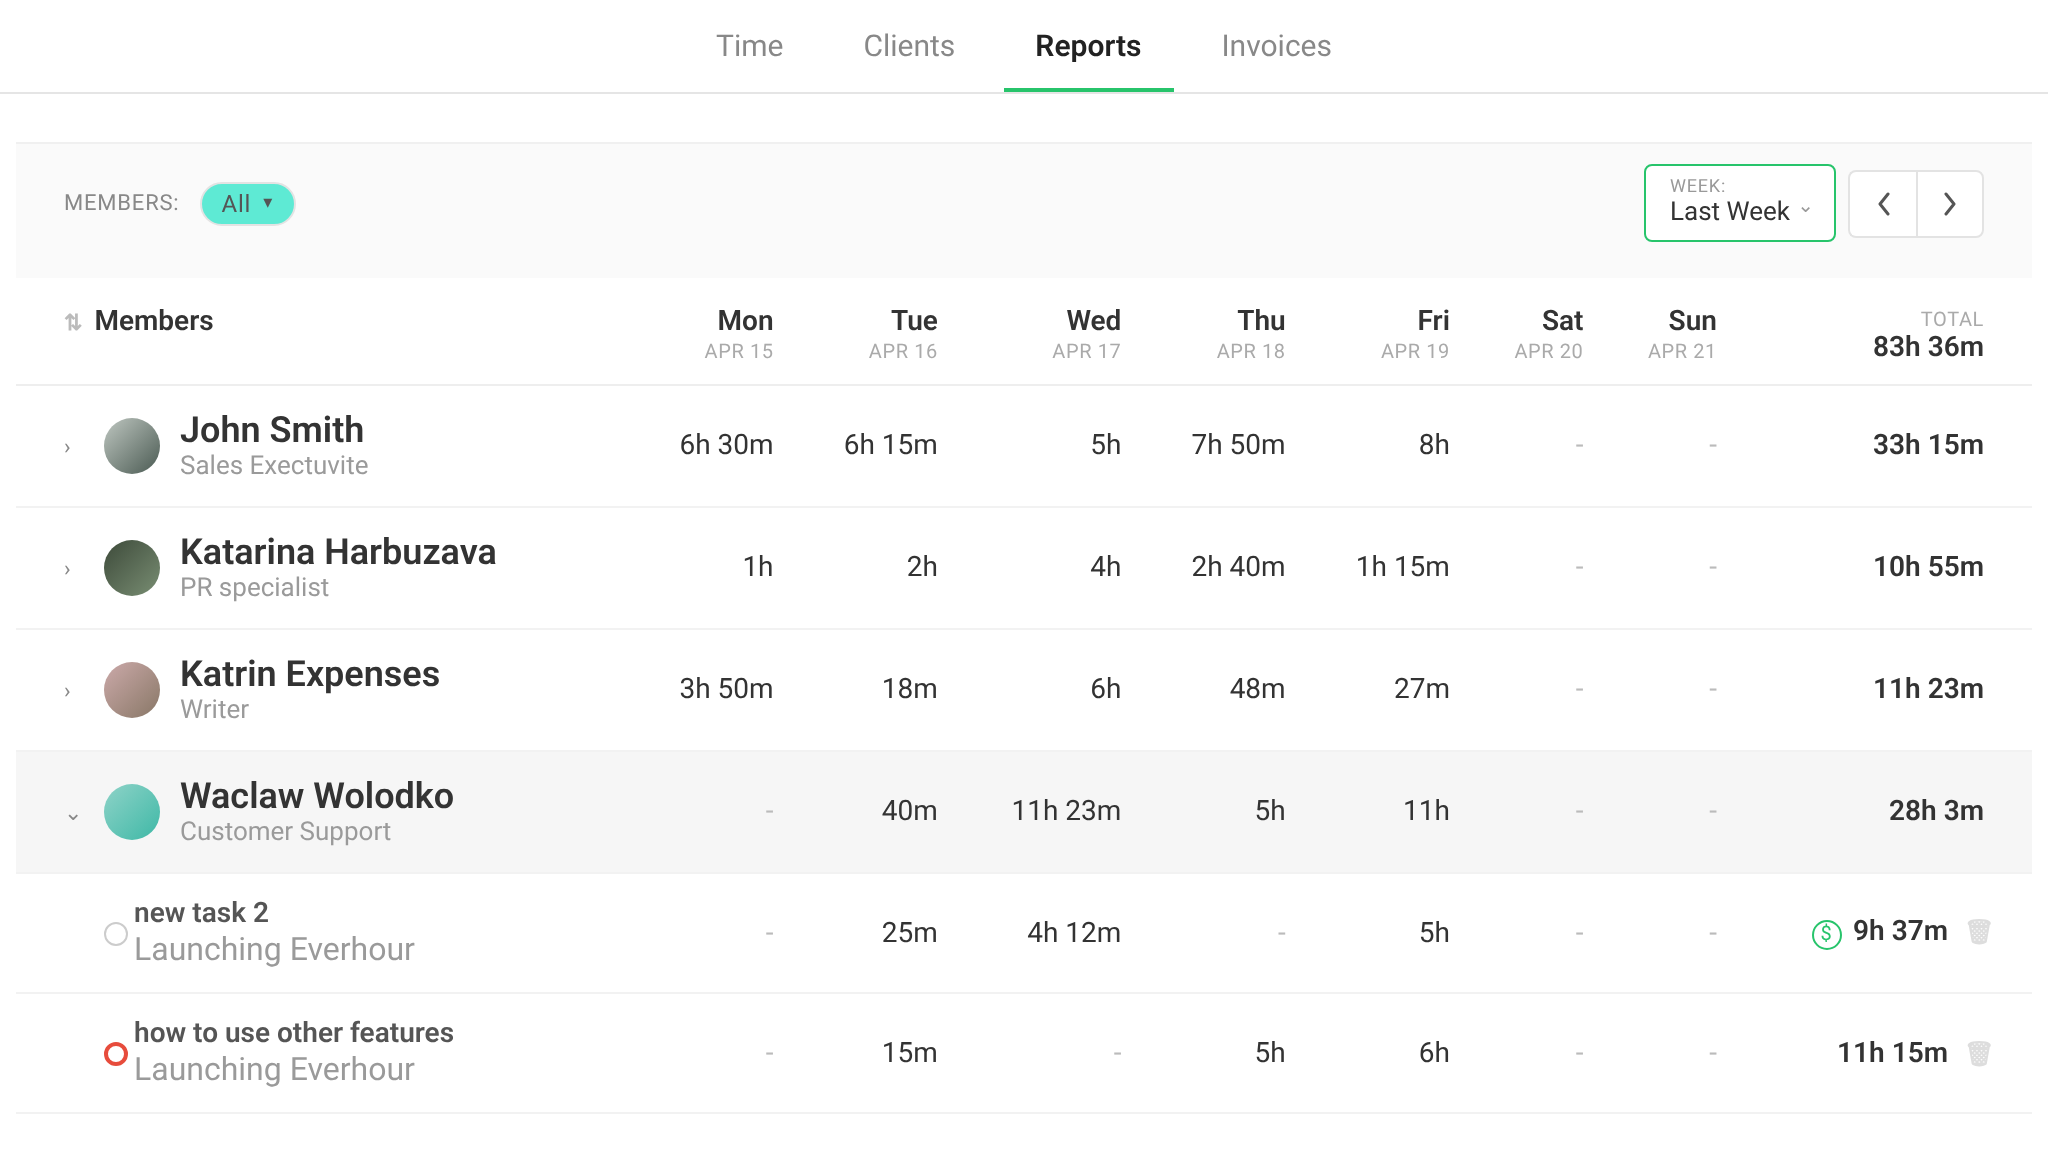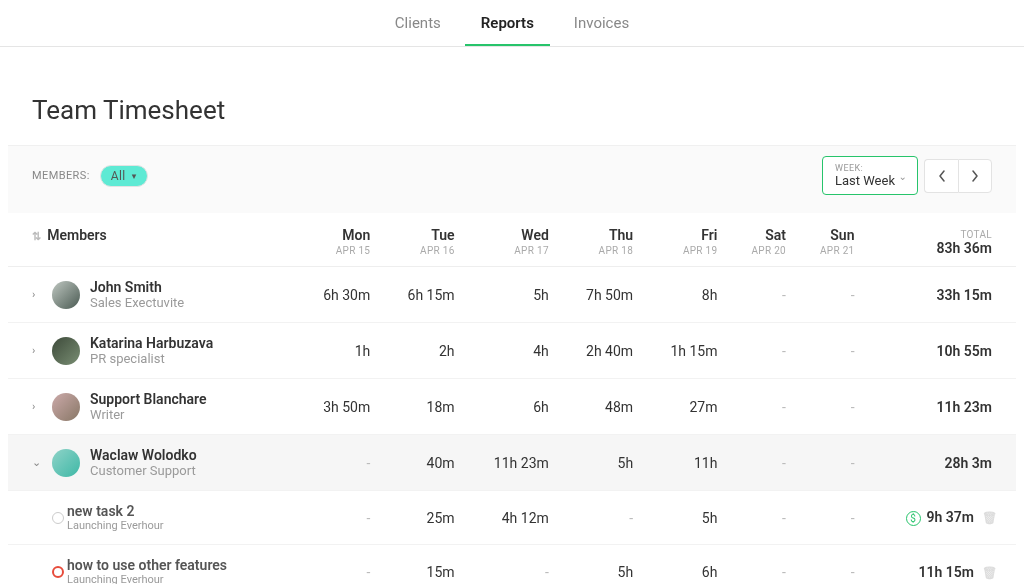--- a/index.html
+++ b/index.html
@@ -149,35 +149,35 @@
   .avatar {
     width: 28px; height: 28px; border-radius: 50%;
     background: linear-gradient(135deg,#9bb,#678);
     flex-shrink: 0;
   }
   .avatar.a1 { background: linear-gradient(135deg,#bfc7c1,#4a5a52); }
   .avatar.a2 { background: linear-gradient(135deg,#3d4a3a,#798e73); }
   .avatar.a3 { background: linear-gradient(135deg,#caa,#876); }
   .avatar.a4 { background: linear-gradient(135deg,#8fd3c8,#3eb8a6); }
   .name-block { display: flex; flex-direction: column; }
-  .name-block .name { font-weight: 600; color: #333; font-size: 14px;}
+  .name-block .name { font-weight: 600; color: #333; font-size: 18px;}
   .name-block .role { color: #9a9a9a; font-size: 13px; }
   tr.expanded { background: #f6f6f6; }
   tr.task td.member-cell { padding-left: 24px; }
   .task-wrap { display: flex; align-items: center; gap: 3px; }
   .status-dot {
     width: 12px; height: 12px; border-radius: 50%;
     border: 1.5px solid #ccc;
     flex-shrink: 0;
     margin-left: 20px;
   }
   .status-dot.red { border: 2px solid #e74c3c; }
   .task-block { display: flex; flex-direction: column; }
   .task-block .task-name { font-weight: 600; color: #555; font-size: 14px; }
-  .task-block .task-proj { color: #9a9a9a; font-size: 11px; }
+  .task-block .task-proj { color: #9a9a9a; font-size: 16px; }
   td.total-cell {
     font-weight: 600;
     padding-right: 24px;
     position: relative;
     white-space: nowrap;
   }
   .dollar-icon {
     display: inline-flex;
     width: 15px; height: 15px;
     border: 1px solid #27c46b;
@@ -195,27 +195,27 @@
     font-size: 12px;
     display: inline-block;
     width: 10px;
   }
   .caret-sm { font-size: 9px; }
 </style>
 </head>
 <body>
 
 <div class="nav" id="nav">
+    <div class="nav-item">Time</div>
     <div class="nav-item">Clients</div>
     <div class="nav-item active">Reports</div>
     <div class="nav-item">Invoices</div>
   </div>
 
 <div class="page">
-  <h1 class="page-title">Team Timesheet</h1>
 
   <div class="controls-row">
     <div class="members-filter">
       <span>MEMBERS:</span>
       <span class="dropdown-pill">
         <span>All</span>
         <span class="caret-sm">▾</span>
       </span>
     </div>
     <div class="right-controls">
@@ -293,21 +293,21 @@
           <td class="dash">-</td>
           <td class="dash">-</td>
           <td class="total-cell">10h 55m</td>
         </tr>
         <tr>
           <td class="member-cell">
             <div class="member-wrap">
               <span class="chevron">›</span>
               <div class="avatar a3"></div>
               <div class="name-block">
-                <span class="name">Support Blanchare</span>
+                <span class="name">Katrin Expenses</span>
                 <span class="role">Writer</span>
               </div>
             </div>
           </td>
           <td>3h 50m</td>
           <td>18m</td>
           <td>6h</td>
           <td>48m</td>
           <td>27m</td>
           <td class="dash">-</td>

